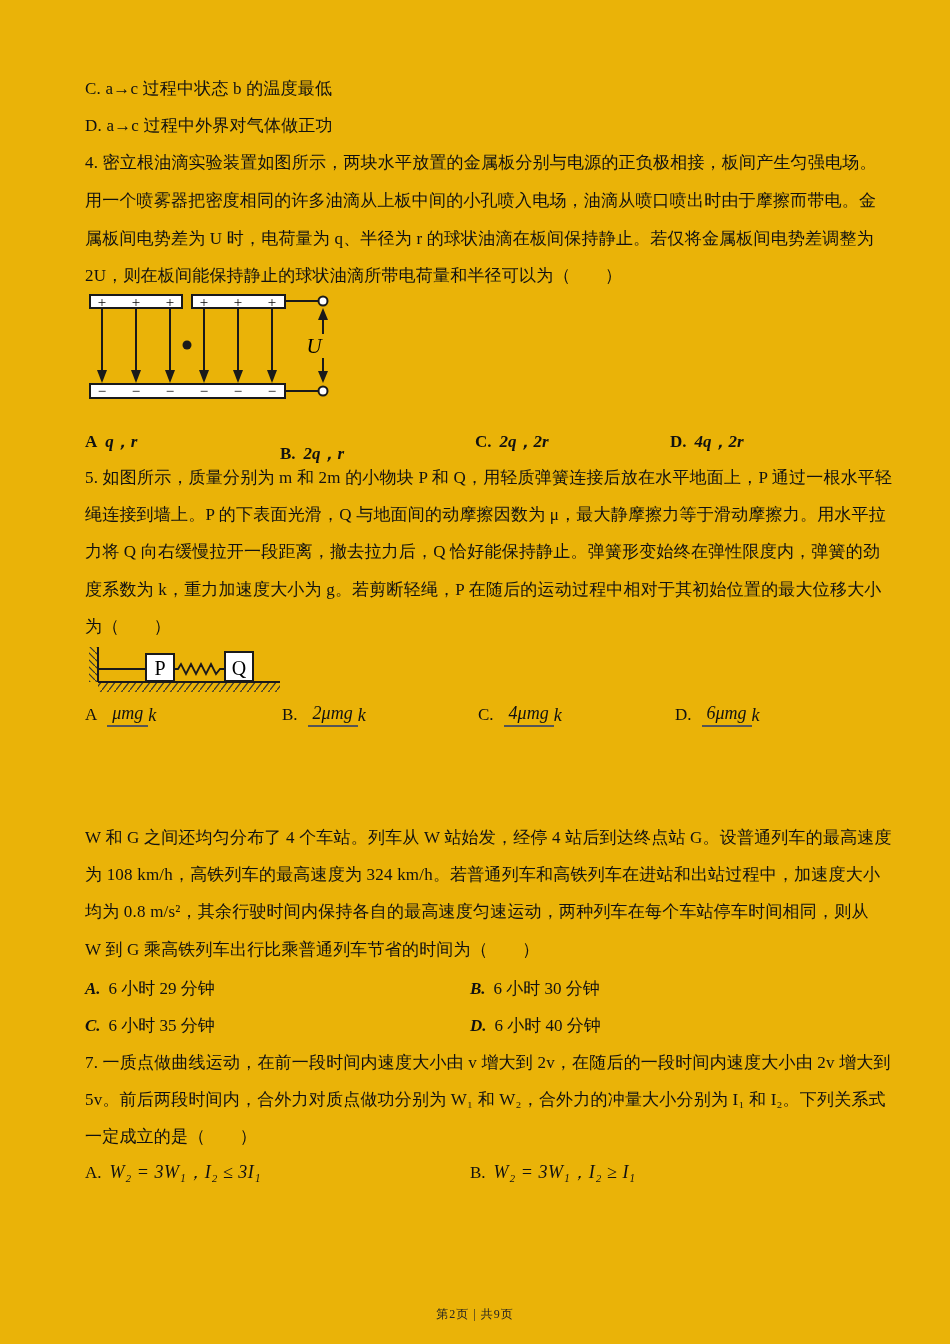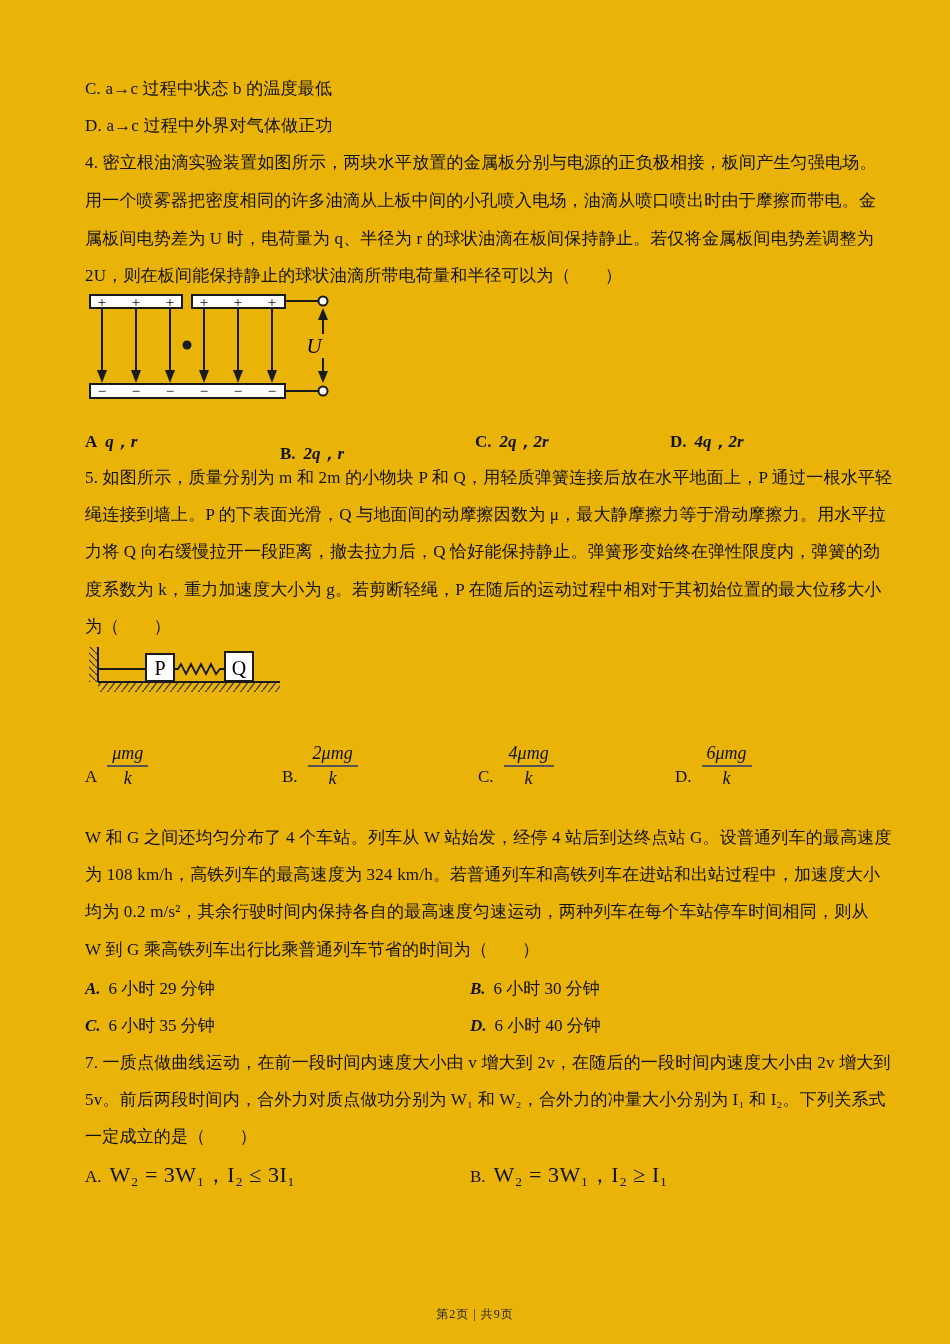--- a/index.html
+++ b/index.html
@@ -16,25 +16,25 @@
     position:absolute;left:85px;width:790px;
     white-space:nowrap;letter-spacing:0.2px;
     line-height:22px;
   }
   .opt{position:absolute;white-space:nowrap;}
   .opt .lbl{margin-right:8px;}
   .ital{font-style:italic;font-weight:bold;}
   
   .frac-opt{position:absolute;display:flex;align-items:flex-end;}
   .frac-opt .lbl{margin-right:10px;padding-bottom:2px;}
-  .frac{display:inline-flex;flex-direction:column;align-items:center;font-style:italic;font-size:18px;margin-top:40px;}
+  .frac{display:inline-flex;flex-direction:row;align-items:center;font-style:italic;font-size:18px;}
   .frac .num{padding:0 5px 1px 5px;border-bottom:2px solid #555;}
   .frac .den{padding-top:1px;}
   
-  .formula{font-size:22px;letter-spacing:0.5px;}
+  .formula{font-style:italic;font-size:18px;letter-spacing:0.5px;}
   .footer{
     position:absolute;top:1306px;left:0;width:100%;
     text-align:center;font-size:12px;color:#222;letter-spacing:1px;
   }
   svg{display:block;}
   .fig{position:absolute;}
 </style>
 </head>
 <body>
 
@@ -170,21 +170,21 @@
       <span class="lbl">D.</span>
       <span class="frac">
           <span class="num">6μmg</span>
           <span class="den">k</span>
         </span>
     </div>
   </div>
 
   <div class="line" style="top:827px">W 和 G 之间还均匀分布了 4 个车站。列车从 W 站始发，经停 4 站后到达终点站 G。设普通列车的最高速度</div>
   <div class="line" style="top:864px">为 108 km/h，高铁列车的最高速度为 324 km/h。若普通列车和高铁列车在进站和出站过程中，加速度大小</div>
-  <div class="line" style="top:901px">均为 0.2 m/s²，其余行驶时间内保持各自的最高速度匀速运动，两种列车在每个车站停车时间相同，则从</div>
+  <div class="line" style="top:901px">均为 0.8 m/s²，其余行驶时间内保持各自的最高速度匀速运动，两种列车在每个车站停车时间相同，则从</div>
   <div class="line" style="top:939px">W 到 G 乘高铁列车出行比乘普通列车节省的时间为（　　）</div>
 
   <div>
     <div class="opt" style="top:977px;left:85px"><span class="lbl ital">A.</span><span>6 小时 29 分钟</span></div>
     <div class="opt" style="top:977px;left:470px"><span class="lbl ital">B.</span><span>6 小时 30 分钟</span></div>
     <div class="opt" style="top:1014px;left:85px"><span class="lbl ital">C.</span><span>6 小时 35 分钟</span></div>
     <div class="opt" style="top:1014px;left:470px"><span class="lbl ital">D.</span><span>6 小时 40 分钟</span></div>
   </div>
 
   <div class="line" style="top:1052px">7. 一质点做曲线运动，在前一段时间内速度大小由 v 增大到 2v，在随后的一段时间内速度大小由 2v 增大到</div>

